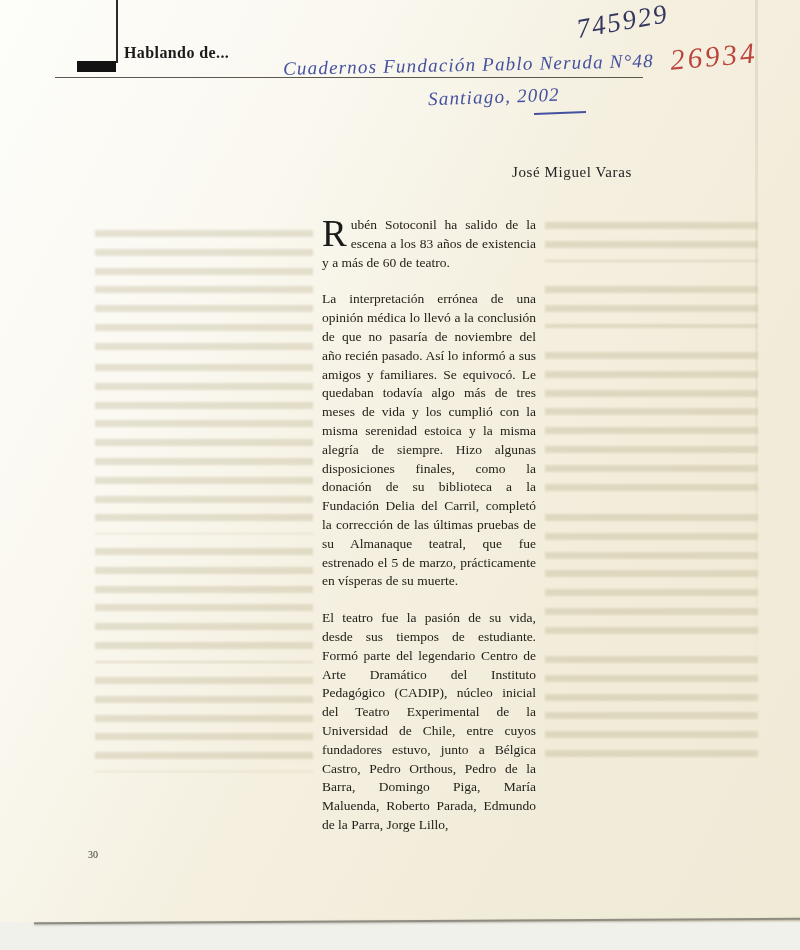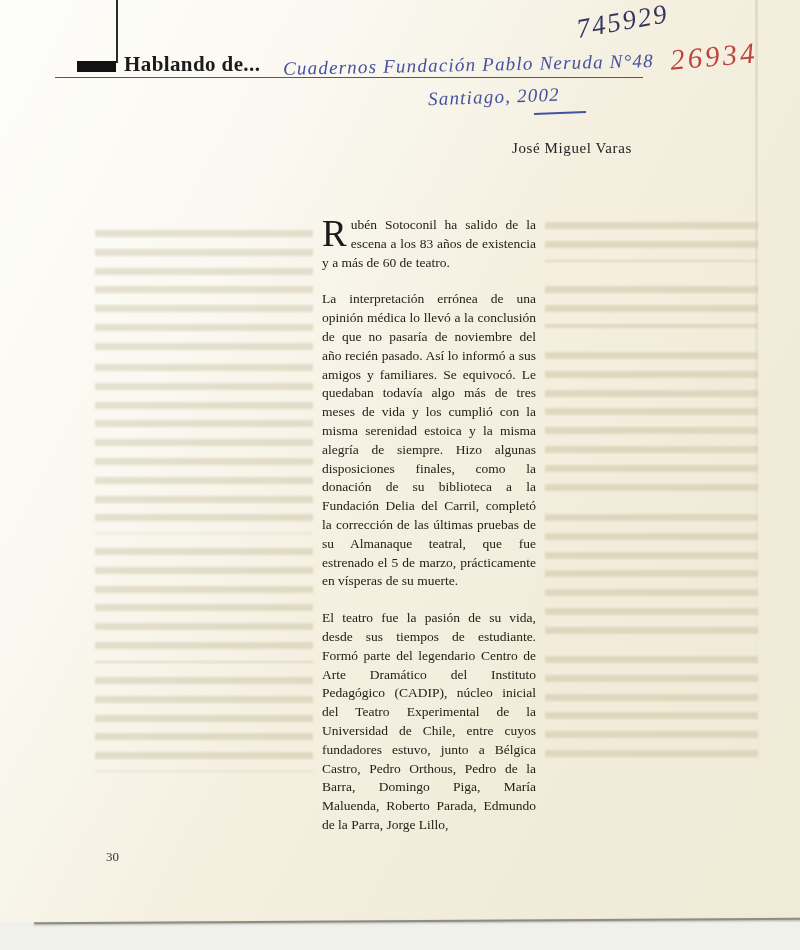--- a/index.html
+++ b/index.html
@@ -22,22 +22,22 @@
     box-shadow:0 1px 2px rgba(120,118,105,0.5);
   }
   .right-fold{
     position:absolute;top:0;left:755px;width:3px;height:700px;
     background:linear-gradient(to bottom, rgba(190,185,165,0.35), rgba(190,185,165,0));
   }
   
   .corner-vline{position:absolute;left:116px;top:0;width:2px;height:63px;background:#2b2b2b;}
   .section-bar{position:absolute;left:77px;top:61px;width:39px;height:11px;background:#121212;}
   .section-label{
-    position:absolute;left:124px;top:52px;
-    font-size:21px;font-weight:bold;color:#1b1b1b;letter-spacing:0.4px;
+    position:absolute;left:124px;top:44px;
+    font-size:16px;font-weight:bold;color:#1b1b1b;letter-spacing:0.4px;
   }
   .header-rule{position:absolute;left:55px;top:77px;width:588px;height:1px;background:#5d584f;}
   
   .hw{font-style:italic;white-space:nowrap;}
   .hw-source1{
     position:absolute;left:283px;top:54px;
     font-size:19px;color:#44519e;letter-spacing:1.2px;
     transform:rotate(-1.2deg);
   }
   .hw-source2{
@@ -60,21 +60,21 @@
     transform:rotate(-5deg);
   }
   
   .article-title{
     position:absolute;left:112px;top:122px;
     font-family:"DejaVu Serif","Liberation Serif",serif;
     font-style:italic;font-size:45px;color:#141414;
     letter-spacing:1px;white-space:nowrap;
   }
   .article-author{
-    position:absolute;left:512px;top:140px;
+    position:absolute;left:512px;top:164px;
     font-size:15px;color:#242424;letter-spacing:0.6px;white-space:nowrap;
   }
   
   .ghost{position:absolute;filter:blur(1px);}
   .gb{
     width:100%;
     background:repeating-linear-gradient(
       to bottom,
       rgba(166,154,114,0.26) 0px, rgba(166,154,114,0.26) 7px,
       rgba(0,0,0,0) 7px, rgba(0,0,0,0) 18.8px);
@@ -89,22 +89,22 @@
   }
   .article-body p{margin:0 0 18px 0;}
   .dropcap{
     float:left;
     font-size:37px;line-height:31px;
     padding:2px 4px 0 0;color:#1a1a1a;
   }
   .it{}
   
   .page-number{
-    position:absolute;left:106px;top:849px;
-    font-size:13px;color:#333;
+    position:absolute;left:88px;top:849px;
+    font-size:10px;color:#333;
   }
 </style>
 </head>
 <body>
 
 <div class="page">
 
   <div class="corner-vline"></div>
   <div class="section-bar"></div>
   <div class="section-label">Hablando de...</div>

